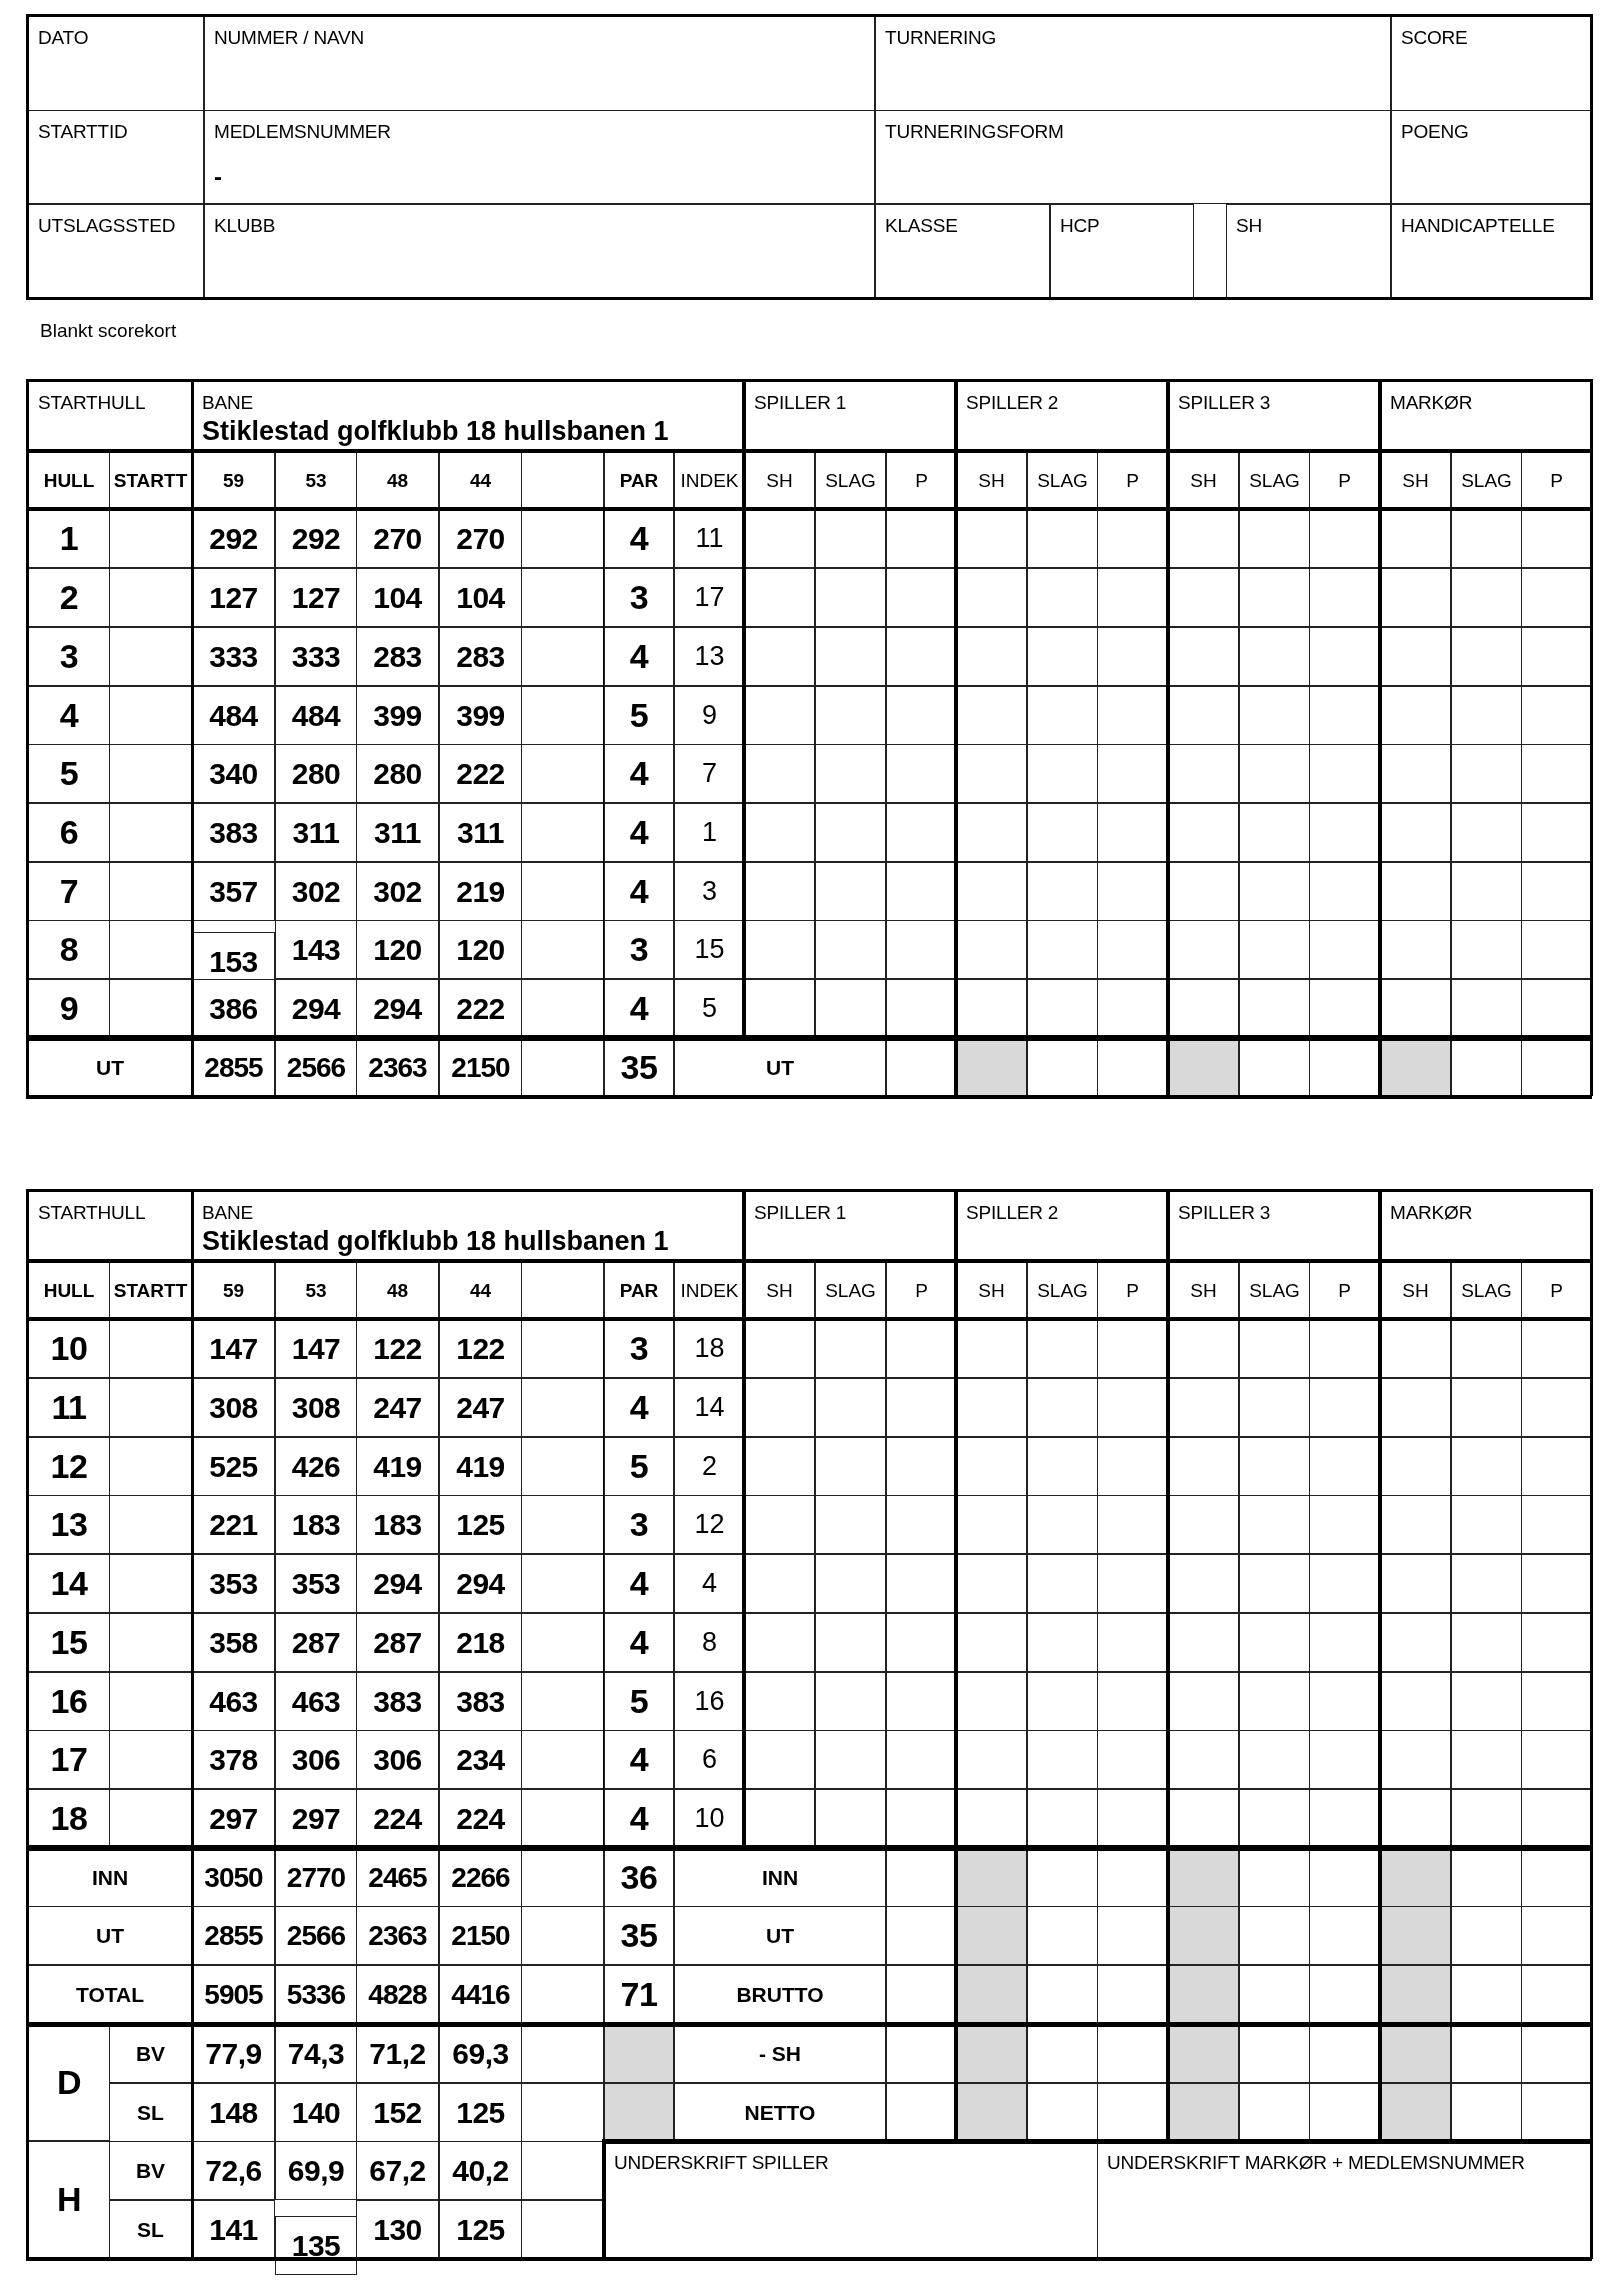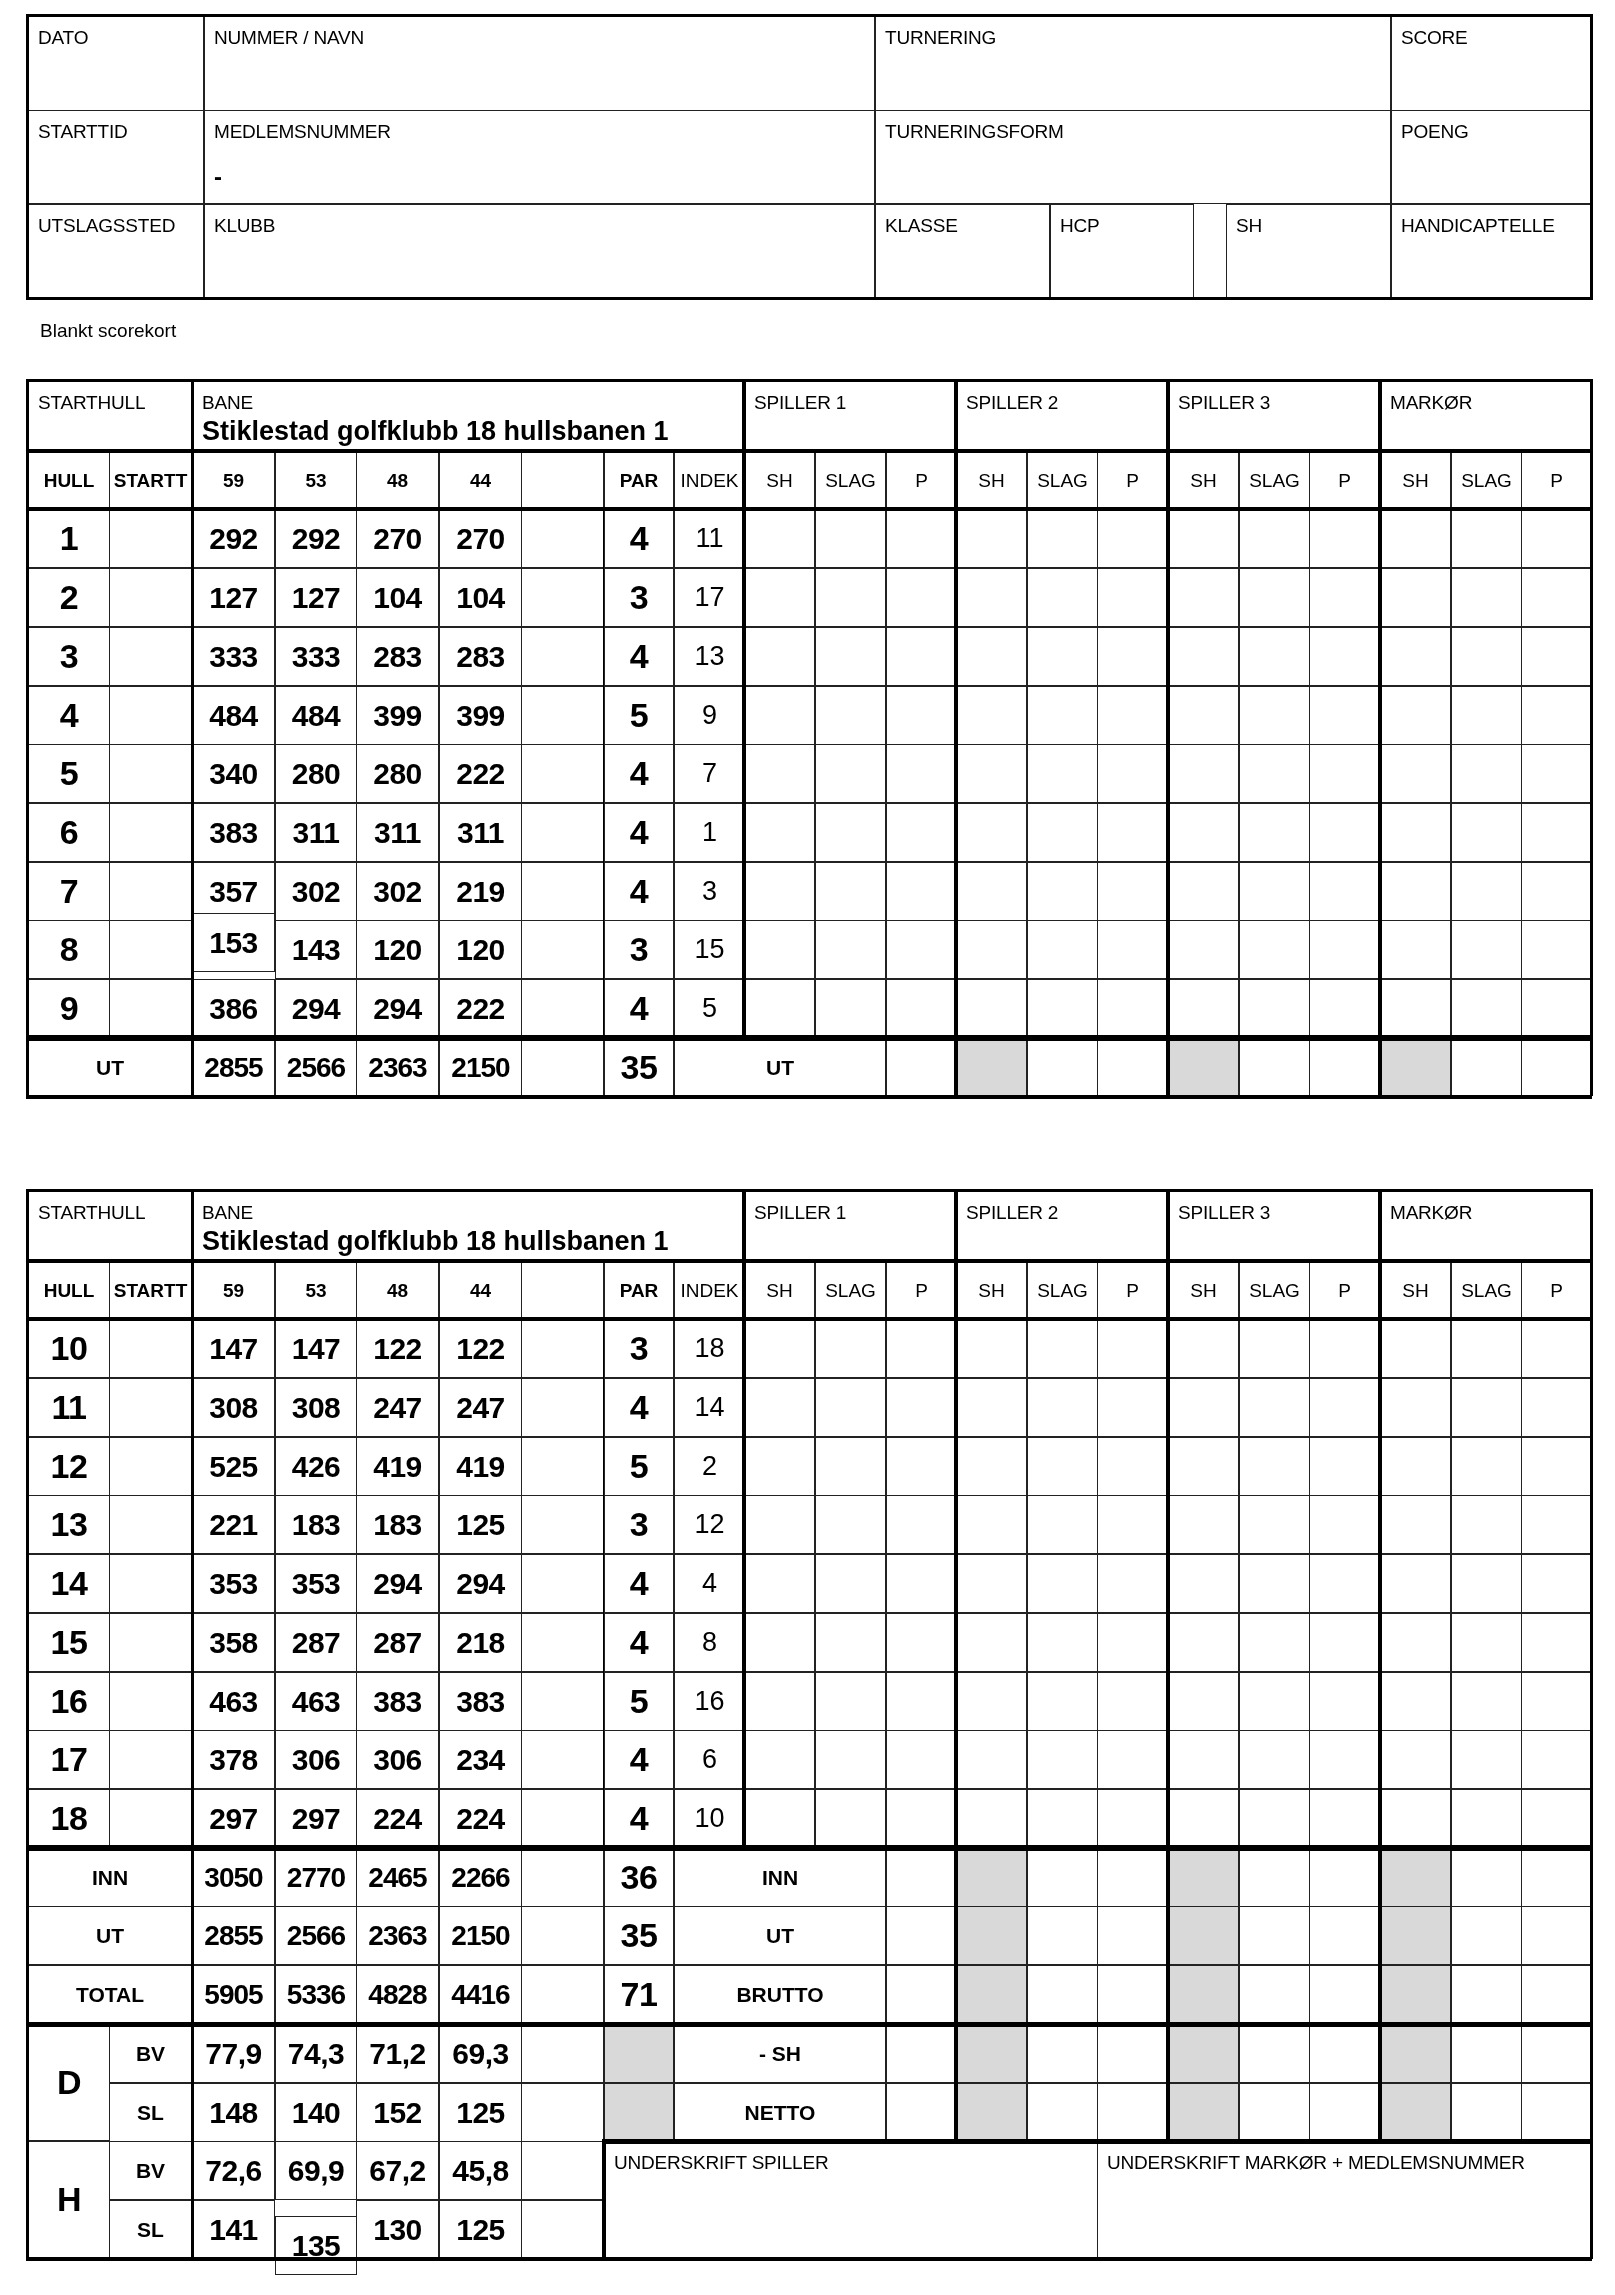--- a/index.html
+++ b/index.html
@@ -255,21 +255,21 @@
     <div class="c" style="left: 1027px; top: 862px; width: 71px; height: 59px;"></div>
     <div class="c" style="left: 1097px; top: 862px; width: 71px; height: 59px;"></div>
     <div class="c" style="left: 1168px; top: 862px; width: 71px; height: 59px;"></div>
     <div class="c" style="left: 1239px; top: 862px; width: 71px; height: 59px;"></div>
     <div class="c" style="left: 1309px; top: 862px; width: 71px; height: 59px;"></div>
     <div class="c" style="left: 1380px; top: 862px; width: 71px; height: 59px;"></div>
     <div class="c" style="left: 1451px; top: 862px; width: 71px; height: 59px;"></div>
     <div class="c" style="left: 1521px; top: 862px; width: 71px; height: 59px;"></div>
     <div class="c ctr big" style="left: 28px; top: 920px; width: 82px; height: 59px;">8</div>
     <div class="c" style="left: 109px; top: 920px; width: 83px; height: 59px;"></div>
-    <div class="c ctr num" style="left: 192px; top: 913px; width: 83px; height: 59px;">153</div>
+    <div class="c ctr num" style="left: 192px; top: 932px; width: 83px; height: 59px;">153</div>
     <div class="c ctr num" style="left: 275px; top: 920px; width: 82px; height: 59px;">143</div>
     <div class="c ctr num" style="left: 356px; top: 920px; width: 83px; height: 59px;">120</div>
     <div class="c ctr num" style="left: 439px; top: 920px; width: 83px; height: 59px;">120</div>
     <div class="c" style="left: 521px; top: 920px; width: 83px; height: 59px;"></div>
     <div class="c ctr big" style="left: 604px; top: 920px; width: 70px; height: 59px;">3</div>
     <div class="c ctr idx" style="left: 674px; top: 920px; width: 71px; height: 59px;">15</div>
     <div class="c" style="left: 744px; top: 920px; width: 71px; height: 59px;"></div>
     <div class="c" style="left: 815px; top: 920px; width: 71px; height: 59px;"></div>
     <div class="c" style="left: 886px; top: 920px; width: 71px; height: 59px;"></div>
     <div class="c" style="left: 956px; top: 920px; width: 71px; height: 59px;"></div>
@@ -652,21 +652,21 @@
     <div class="c" style="left: 1239px; top: 2083px; width: 71px; height: 59px;"></div>
     <div class="c" style="left: 1309px; top: 2083px; width: 71px; height: 59px;"></div>
     <div class="c shade" style="left: 1380px; top: 2083px; width: 71px; height: 59px;"></div>
     <div class="c" style="left: 1451px; top: 2083px; width: 71px; height: 59px;"></div>
     <div class="c" style="left: 1521px; top: 2083px; width: 71px; height: 59px;"></div>
     <div class="c ctr big" style="left: 28px; top: 2141px; width: 82px; height: 117px;">H</div>
     <div class="c ctr tot" style="left: 109px; top: 2141px; width: 83px; height: 59px;">BV</div>
     <div class="c ctr num" style="left: 192px; top: 2141px; width: 83px; height: 59px;">72,6</div>
     <div class="c ctr num" style="left: 275px; top: 2141px; width: 82px; height: 59px;">69,9</div>
     <div class="c ctr num" style="left: 356px; top: 2141px; width: 83px; height: 59px;">67,2</div>
-    <div class="c ctr num" style="left: 439px; top: 2141px; width: 83px; height: 59px;">45,8</div>
+    <div class="c ctr num" style="left: 439px; top: 2141px; width: 83px; height: 59px;">40,2</div>
     <div class="c" style="left: 521px; top: 2141px; width: 83px; height: 59px;"></div>
     <div class="c ctr tot" style="left: 109px; top: 2200px; width: 83px; height: 59px;">SL</div>
     <div class="c ctr num" style="left: 192px; top: 2200px; width: 83px; height: 59px;">141</div>
     <div class="c ctr num" style="left: 275px; top: 2200px; width: 82px; height: 59px; margin-top: 16px;">135</div>
     <div class="c ctr num" style="left: 356px; top: 2200px; width: 83px; height: 59px;">130</div>
     <div class="c ctr num" style="left: 439px; top: 2200px; width: 83px; height: 59px;">125</div>
     <div class="c" style="left: 521px; top: 2200px; width: 83px; height: 59px;"></div>
     <div class="c" style="left: 604px; top: 2141px; width: 494px; height: 117px;">
       <span class="lbl">UNDERSKRIFT SPILLER</span>
     </div>

